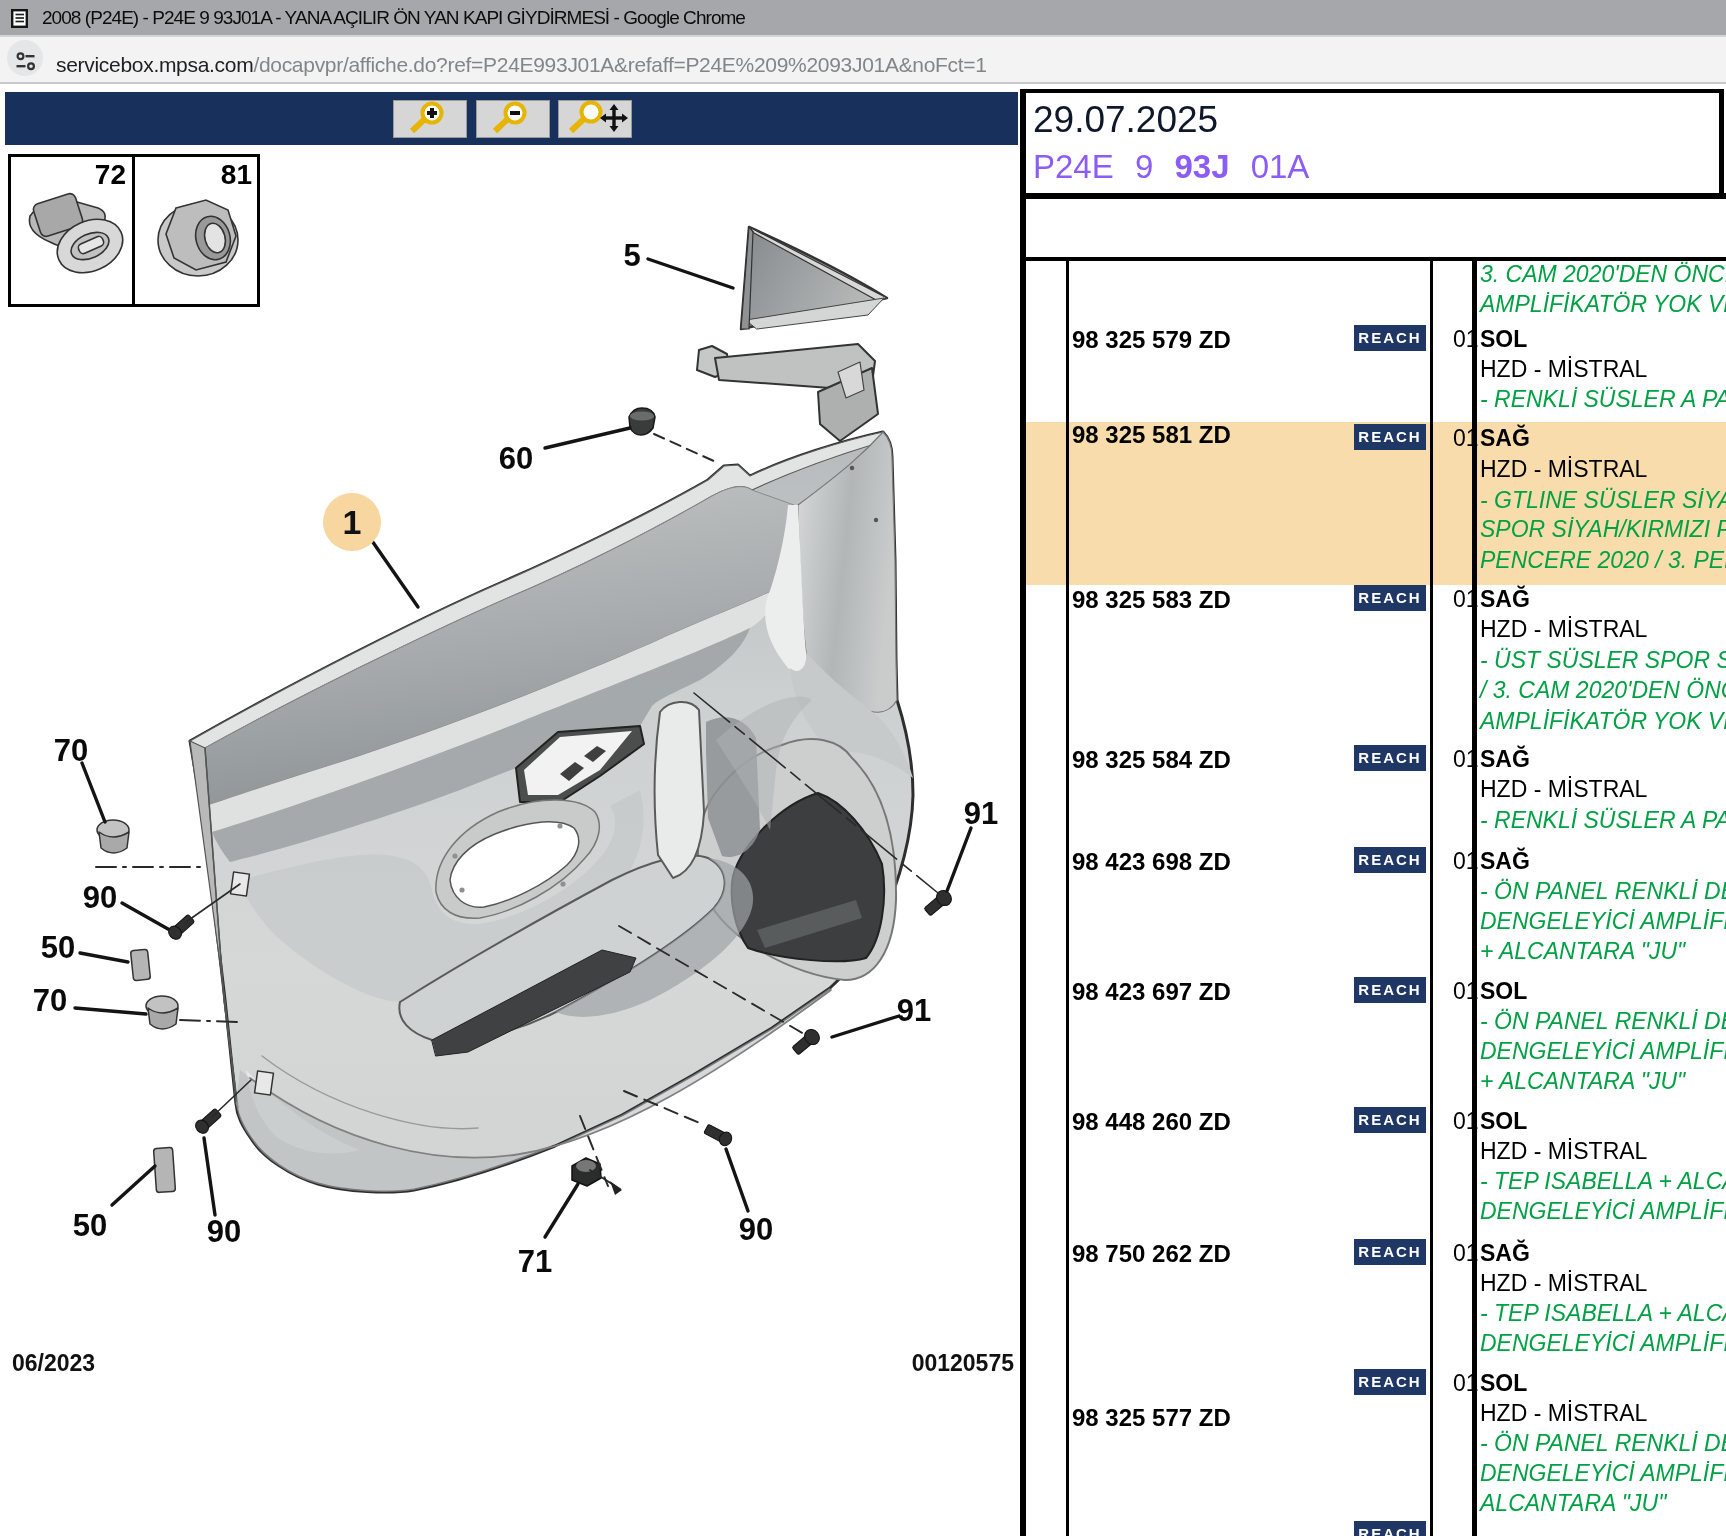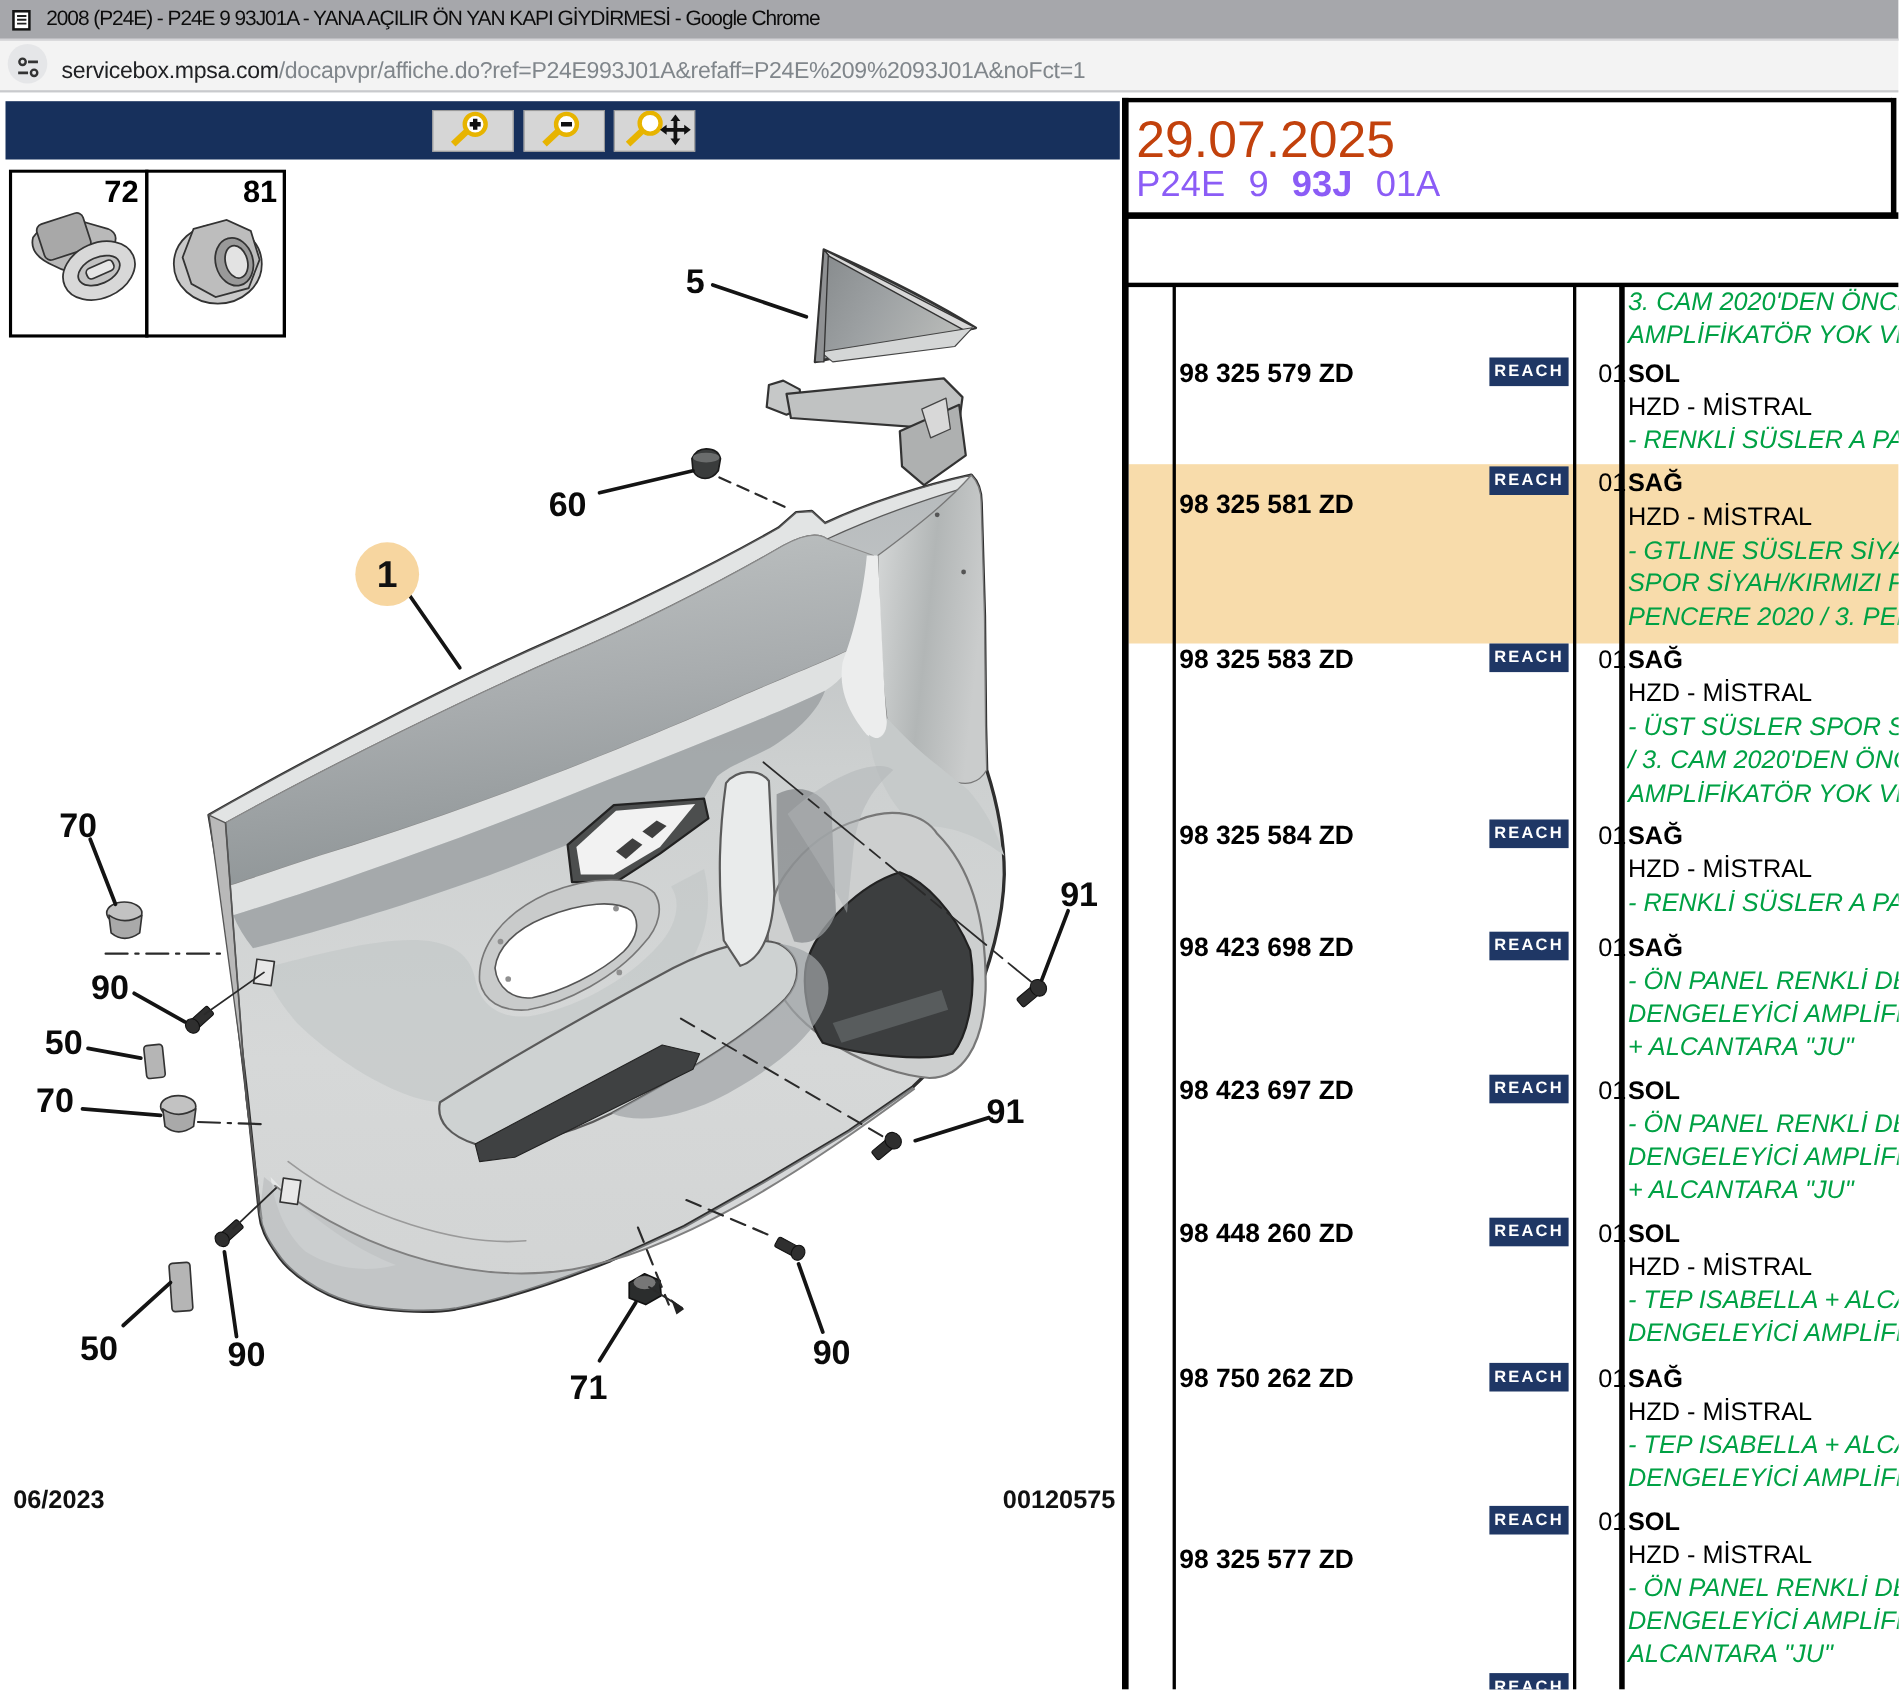--- a/index.html
+++ b/index.html
@@ -14,21 +14,21 @@
   #urltxt .g{color:#80868b;}
   
   #toolbar{left:5px;top:92px;width:1013px;height:53px;background:#17305c;}
   .zbtn{position:absolute;top:8px;width:72px;height:36px;background:#d6d6d6;border:1px solid #9a9a9a;}
   
   #rp-left{left:1020px;top:89px;width:6px;height:1447px;background:#000;}
   #rp-hdr-top{left:1020px;top:89px;width:700px;height:4px;background:#000;}
   #rp-hdr-right{left:1719px;top:89px;width:5px;height:109px;background:#000;}
   #rp-hdr-bot{left:1020px;top:193px;width:706px;height:6px;background:#000;}
   #rp-line2{left:1020px;top:257px;width:706px;height:4px;background:#000;}
-  #rp-date{left:1033px;top:99px;font-size:47px;color:#c2410c;}
+  #rp-date{left:1033px;top:99px;font-size:37px;color:#0f172a;}
   #rp-ref{left:1033px;top:148px;font-size:33px;word-spacing:12px;color:#8b5cf6;}
   #orange-row{left:1026px;top:422px;width:700px;height:163px;background:#f8dcab;}
   .vline{position:absolute;background:#000;}
   #v1{left:1066px;top:259px;width:3px;height:1277px;}
   #v2{left:1430px;top:259px;width:3px;height:1277px;}
   #v3{left:1472px;top:259px;width:5px;height:1277px;}
   
   .pn{position:absolute;left:1072px;font-size:24px;font-weight:bold;color:#000;white-space:nowrap;}
   .qty{position:absolute;left:1437px;font-size:23px;color:#000;margin-left:16px;}
   .d1{position:absolute;left:1480px;font-size:23px;font-weight:bold;color:#000;white-space:nowrap;}
@@ -350,21 +350,21 @@
 <div class="abs" id="rp-ref">P24E 9 <b>93J</b> 01A</div>
 <div id="tablebody">
 <div class="gr" style="top:261px">3. CAM 2020'DEN ÖNCE</div>
 <div class="gr" style="top:291px">AMPLİFİKATÖR YOK VE</div>
 <div class="pn" style="top:326px">98 325 579 ZD</div>
 <div class="reach" style="top:325px">REACH</div>
 <div class="qty" style="top:326px">01</div>
 <div class="d1" style="top:326px">SOL</div>
 <div class="d2" style="top:356px">HZD - MİSTRAL</div>
 <div class="gr" style="top:386px">- RENKLİ SÜSLER A PANEL</div>
-<div class="pn" style="top:445px">98 325 581 ZD</div>
+<div class="pn" style="top:421px">98 325 581 ZD</div>
 <div class="reach" style="top:424px">REACH</div>
 <div class="qty" style="top:425px">01</div>
 <div class="d1" style="top:425px">SAĞ</div>
 <div class="d2" style="top:456px">HZD - MİSTRAL</div>
 <div class="gr" style="top:487px">- GTLINE SÜSLER SİYAH</div>
 <div class="gr" style="top:516px">SPOR SİYAH/KIRMIZI P</div>
 <div class="gr" style="top:547px">PENCERE 2020 / 3. PENCERE</div>
 <div class="pn" style="top:586px">98 325 583 ZD</div>
 <div class="reach" style="top:585px">REACH</div>
 <div class="qty" style="top:586px">01</div>

